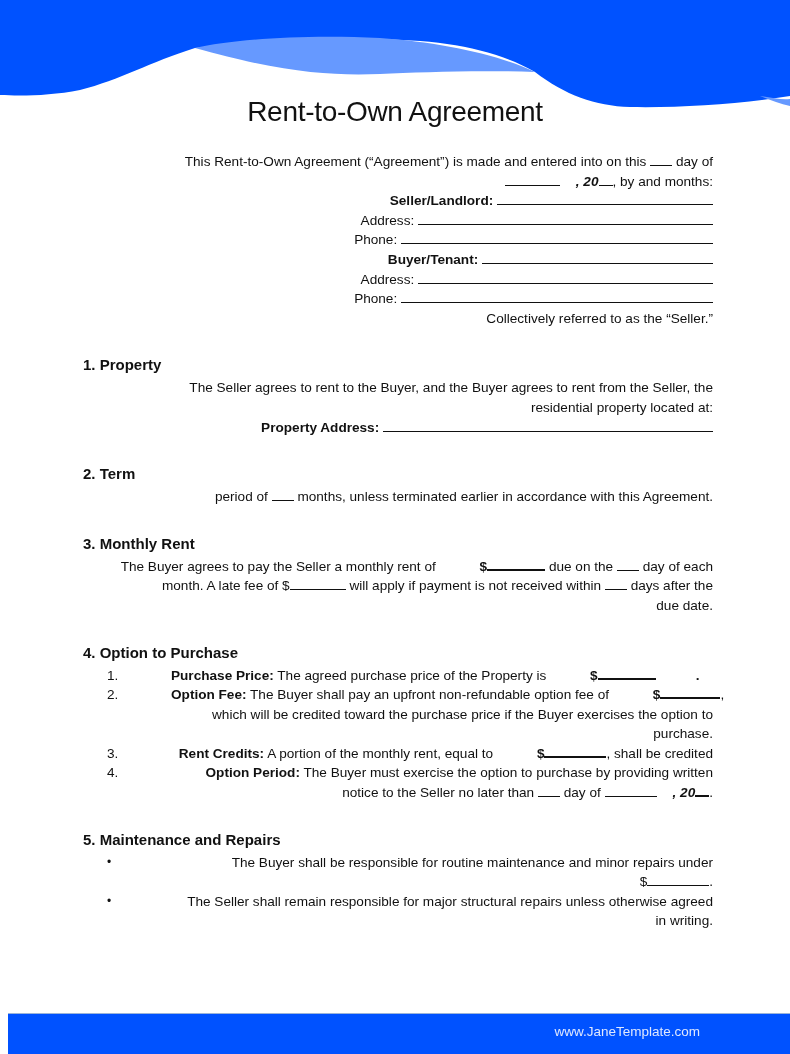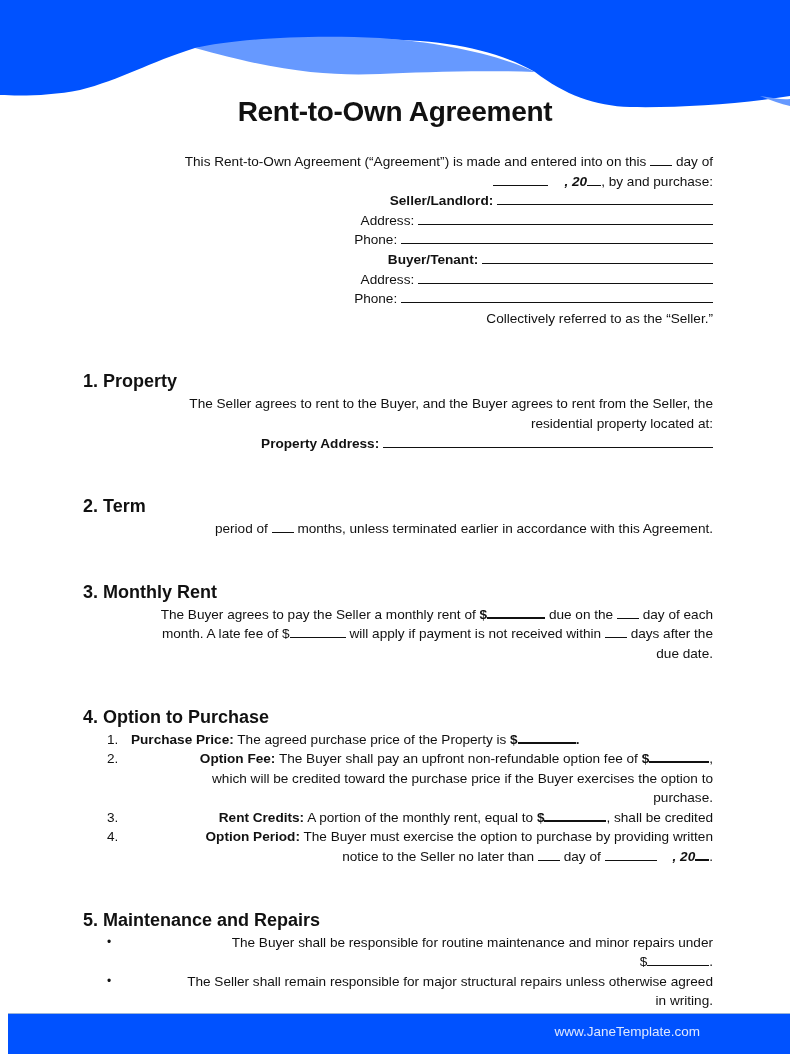--- a/index.html
+++ b/index.html
@@ -1,28 +1,28 @@
 <!DOCTYPE html>
 <html><head>
 <meta charset="utf-8">
 <style>
   * { box-sizing: border-box; margin: 0; padding: 0; }
   html, body { width: 790px; height: 1054px; background: #ffffff; overflow: hidden; }
   body { position: relative; font-family: "Liberation Sans", "DejaVu Sans", sans-serif; color: #111; }
   .header-wave { position: absolute; left: 0; top: 0; width: 790px; height: 120px; }
   .title {
     position: absolute; left: 0; width: 790px; top: 96px; text-align: center;
-    font-size: 28px; font-weight: bold; letter-spacing: -0.3px; color: #111;
+    font-size: 28px; font-weight: normal; letter-spacing: -0.3px; color: #111;
   }
   .content { position: absolute; left: 83px; top: 152px; width: 630px; font-size: 13.6px; line-height: 19.6px; }
   .line { white-space: nowrap; text-align: right; }
-  .b { font-weight: bold; }
+  .b { font-weight: bold; margin-left: 40px; }
   .bi { font-weight: bold; font-style: italic; margin-left: 16px; }
   .blank { display: inline-block; border-bottom: 1px solid #111; height: 13px; vertical-align: baseline; }
-  .section-h { font-size: 18px; font-weight: bold; line-height: 26px; margin-top: 40px; margin-bottom: 0; color: #111; }
+  .section-h { font-size: 15px; font-weight: bold; line-height: 26px; margin-top: 24px; margin-bottom: 0; color: #111; }
   .ol { list-style: none; margin-left: 24px; }
   .ol li { position: relative; padding-left: 24px; }
   .ol li .num { position: absolute; left: 0; top: 0; }
   .ul { list-style: none; margin-left: 24px; }
   .ul li { position: relative; padding-left: 24px; }
   .ul li .dot { position: absolute; left: 0; top: 0; font-size: 12px; }
   .footer {
     position: absolute; left: 8px; top: 1013px; width: 790px; height: 41px; background: #0052FF;
     border-top: 1px solid #9bb4d9;
   }
@@ -40,21 +40,21 @@
 
 <h1 class="title">Rent-to-Own Agreement</h1>
 
 <div class="content">
   <div class="line">
     <span>This Rent-to-Own Agreement (“Agreement”) is made and entered into on this</span>
     <span class="blank" style="width:22px"></span>
     <span>day of</span>
   </div>
   <div class="line">
-    <span class="blank" style="width:55px"></span><span class="bi">, 20</span><span class="blank" style="width:14px"></span><span>, by and purchase:</span>
+    <span class="blank" style="width:55px"></span><span class="bi">, 20</span><span class="blank" style="width:14px"></span><span>, by and months:</span>
   </div>
   <div class="line">
     <span class="b">Seller/Landlord:</span>
     <span class="blank" style="width:216px"></span>
   </div>
   <div class="line">
     <span>Address:</span>
     <span class="blank" style="width:295px"></span>
   </div>
   <div class="line">

